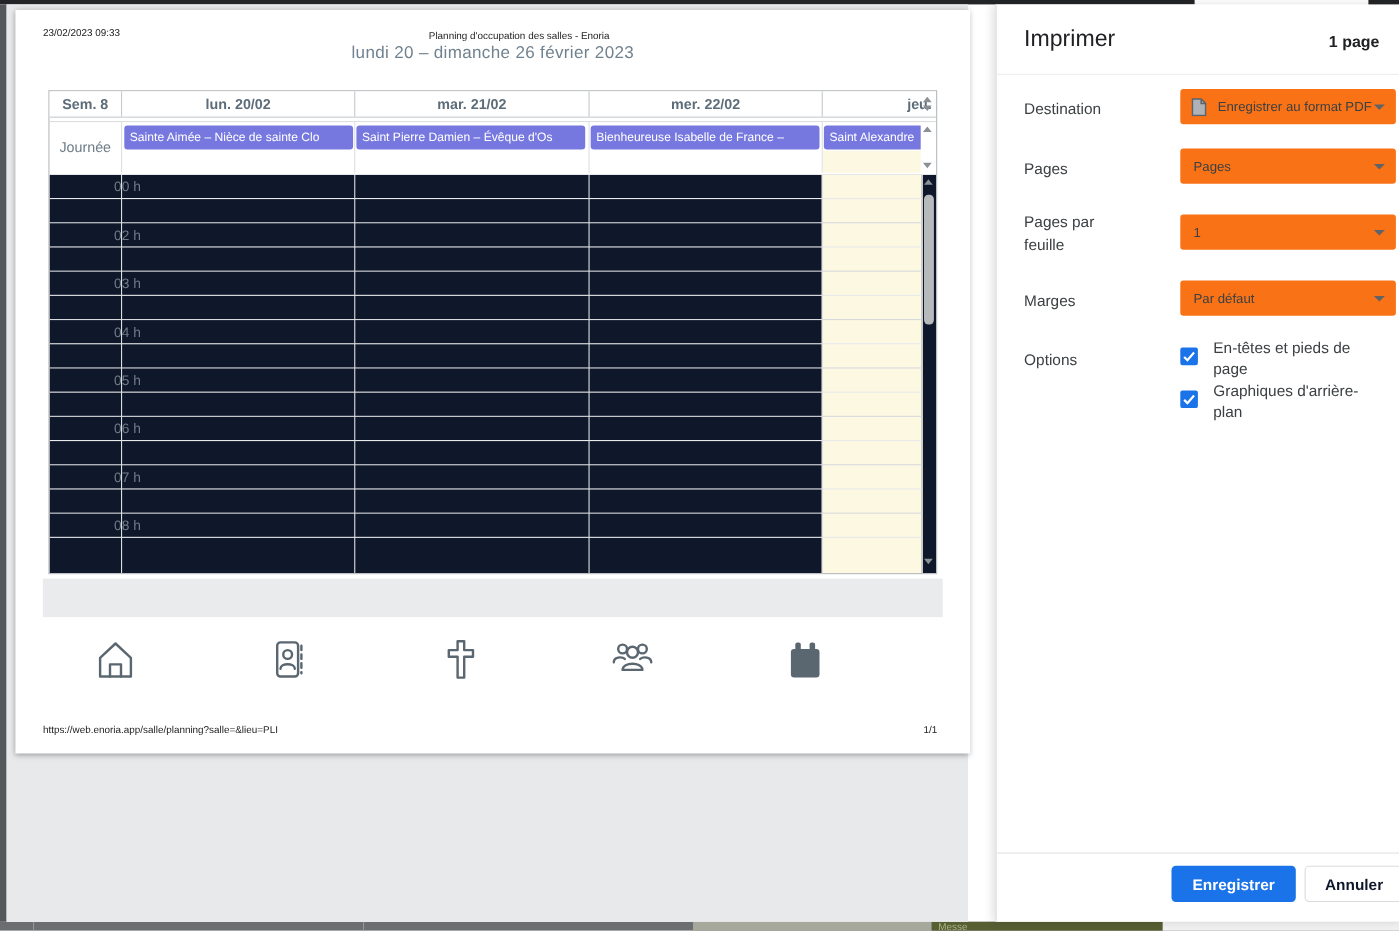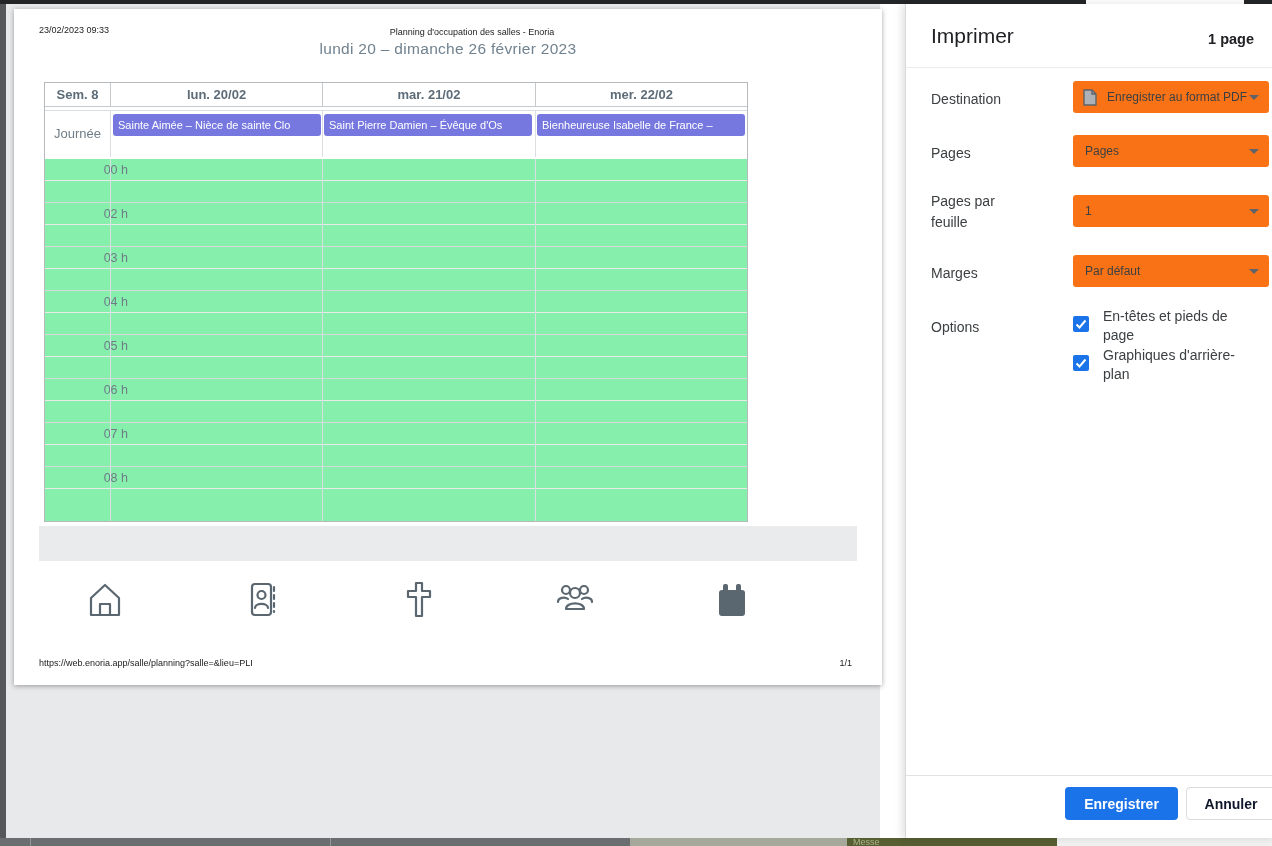--- a/index.html
+++ b/index.html
@@ -25,39 +25,39 @@
   #preview-area { left:6px; top:4px; width:874px; height:834px; background:#e8e9eb; }
   #sheet { left:8px; top:5px; width:868px; height:676px; background:#fff;
            box-shadow:0 1px 5px rgba(0,0,0,.35); }
   #print-date { left:25px; top:16px; font-size:9px; color:#1c1c1c; }
   #print-title { left:0; right:0; top:18px; text-align:center; padding-left:48px;
                  font-size:9px; color:#1c1c1c; }
   #page-big-title { left:0; right:0; top:31px; text-align:center;
                     font-size:15.5px; color:#70828f; letter-spacing:.3px; }
 
   
-  #ptable { left:30px; top:73px; width:704px; height:440px;
+  #ptable { left:30px; top:73px; width:808px; height:440px;
             border:1px solid #b6babd; background:#fff; overflow:hidden; }
   #thead { left:0; top:0; width:806px; height:24px; border-bottom:1px solid #c6cacd; background:#fff; }
   .hcell { position:absolute; top:0; height:23px; line-height:23px; text-align:center;
            font-weight:bold; font-size:13px; color:#5d6c79; overflow:hidden; white-space:nowrap; }
   .vline { position:absolute; width:1px; background:#dcdfe1; }
   .vline.hd { background:#c6cacd; }
   #jrow { left:0; top:27px; width:806px; height:46px; border-top:1px solid #dcdfe1; }
   #jlabel { position:absolute; left:0; top:0; width:65px; height:46px; line-height:46px;
             text-align:center; font-size:13px; color:#6e7c88; }
   .bar { position:absolute; top:3px; height:22px; background:#7678df; border-radius:3px;
          color:#fff; font-size:11px; line-height:22px; padding-left:5px;
          white-space:nowrap; overflow:hidden; }
   #bar1 { left:68px;  width:208px; }
   #bar2 { left:279px; width:208px; }
   #bar3 { left:492px; width:208px; }
   #bar4 { left:704px; width:88px; border-top-right-radius:0; border-bottom-right-radius:0; }
   .today-cell { position:absolute; background:#fcf8e2; }
-  #grid { left:0; top:76px; width:806px; height:362px; overflow:hidden; background:#86efac; }
+  #grid { left:0; top:76px; width:806px; height:362px; overflow:hidden; background:#0f172a; }
   #grid-today { left:702px; top:0; width:91px; height:362px; }
   .hour-block { position:relative; width:793px; height:44px; }
   .half { position:relative; width:100%; height:22px; }
   .half.h1 { border-bottom:1px solid #e8eaeb; }
   .half.h2 { border-bottom:1px solid #d7dadc; }
   .hour-label { position:absolute; right:710px; top:0; width:80px; height:22px; line-height:22px;
                 text-align:right; font-size:12.5px; color:#6e7c88; }
   
   .tri-up { width:0; height:0; border-left:4px solid transparent; border-right:4px solid transparent;
             border-bottom:5px solid #8a9096; }

